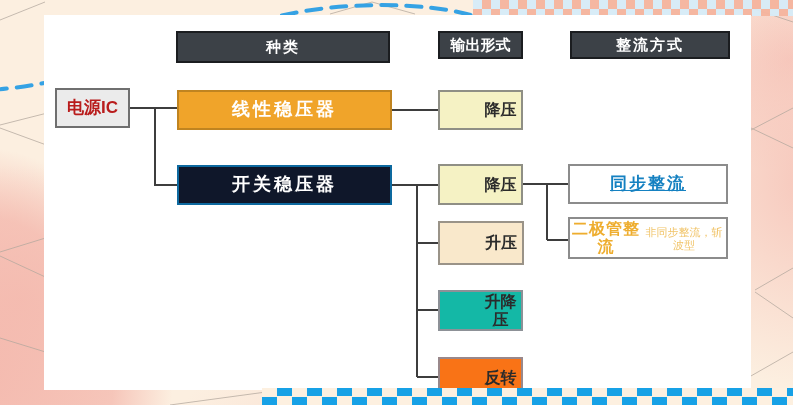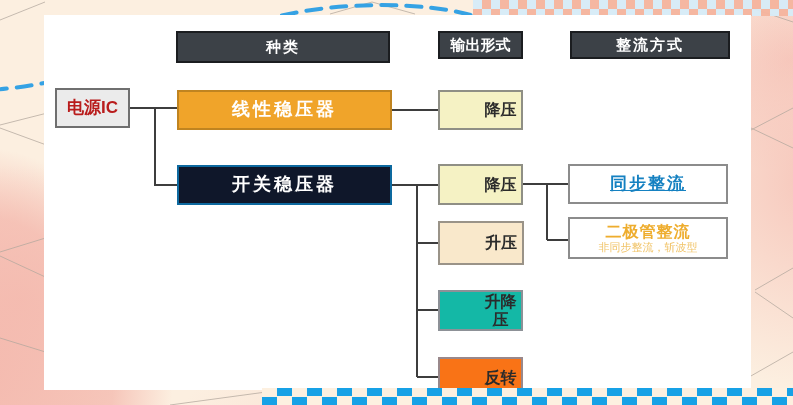--- a/index.html
+++ b/index.html
@@ -45,21 +45,21 @@
   .cat-linear{left:133px;top:75px;width:215px;height:40px;background:#f0a42a;border:2px solid #c08420;}
   .cat-switch{left:133px;top:150px;width:215px;height:40px;background:#0f172a;border:2px solid #0d699f;}
   .out{color:#2b2b2b;font-weight:bold;font-size:16px;border:2px solid #8f8f85;padding-left:40px;}
   .out-buck1{left:394px;top:75px;width:85px;height:40px;background:#f5f2c4;}
   .out-buck2{left:394px;top:149px;width:85px;height:41px;background:#f5f2c4;}
   .out-boost{left:394px;top:206px;width:86px;height:44px;background:#f9e8cb;border-color:#9a9388;text-align:right;}
   .out-bb{left:394px;top:275px;width:85px;height:41px;background:#14b8a6;border-color:#8d9197;}
   .out-inv{left:394px;top:342px;width:85px;height:41px;background:#f97316;border-color:#99888b;}
   .rect-box{background:#ffffff;border:2px solid #8c8c8c;}
   .rect-sync{left:524px;top:149px;width:160px;height:40px;color:#1581c1;font-weight:bold;font-size:17px;letter-spacing:2px;text-decoration:underline;}
-  .rect-diode{left:524px;top:202px;width:160px;height:42px;flex-direction:column;}
+  .rect-diode{left:524px;top:202px;width:160px;height:42px;flex-direction:row;}
   .rect-diode .t1{color:#eead2e;font-weight:bold;font-size:16px;letter-spacing:1px;}
   .rect-diode .t2{color:#f1c469;font-size:11px;margin-top:1px;}
   .ribbon-bottom{
     position:absolute;left:262px;right:0;bottom:0;height:17px;
     background:repeating-conic-gradient(#17a1e6 0% 25%, #fdf0e0 25% 50%);
     background-size:30px 17px;
   }
 </style>
 </head>
 <body>

